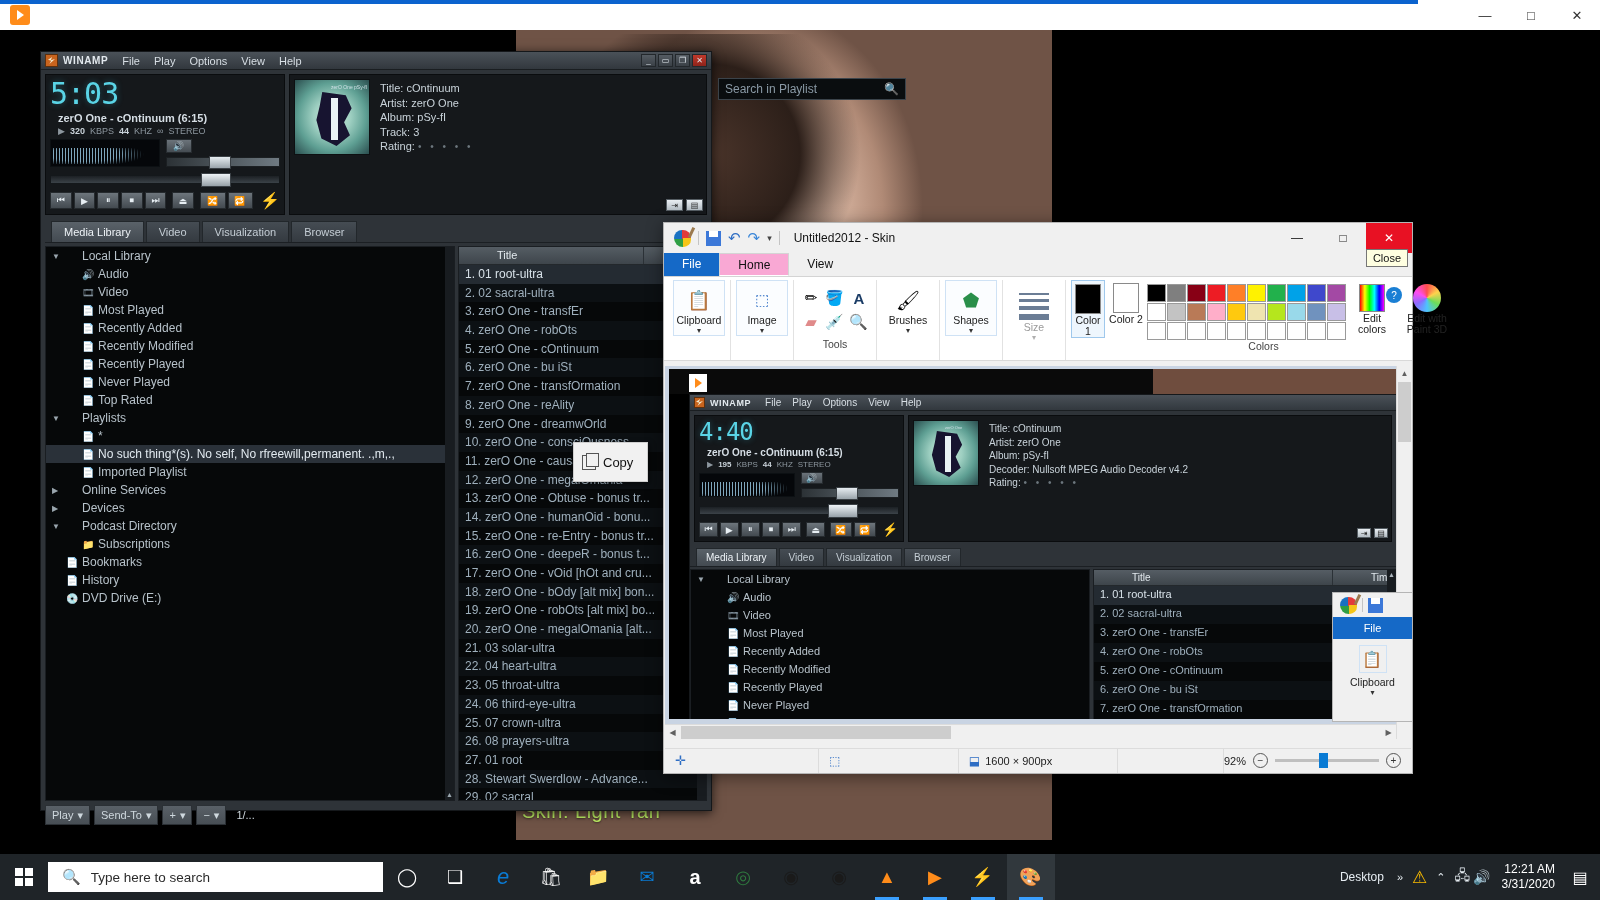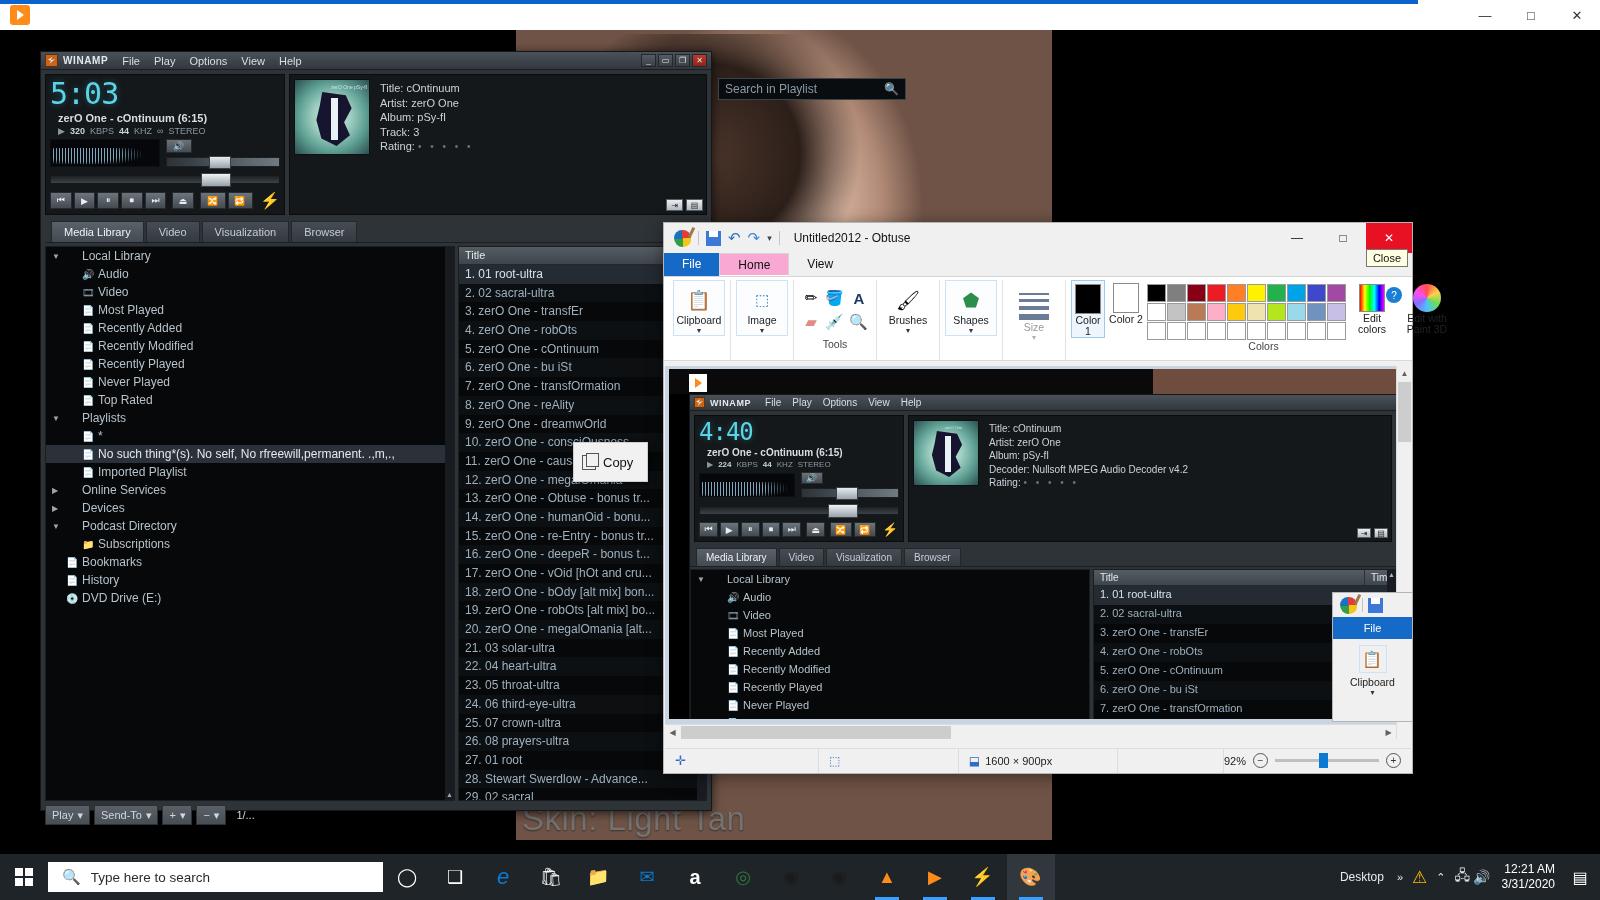--- a/index.html
+++ b/index.html
@@ -13,21 +13,21 @@
     background:
       radial-gradient(ellipse 160px 200px at 46% 22%, #e8cdbe 0%, #d9b6a2 45%, #b08a76 75%, #6f5346 100%),
       radial-gradient(ellipse 260px 420px at 50% 70%, #caa291 0%, #9d7665 50%, #5c4238 100%),
       linear-gradient(180deg,#241c18 0%, #4b3a31 12%, #a98573 34%, #c9a694 52%, #b3897a 70%, #8d6b5d 88%, #3a2c25 100%);
   }
   #wallpaper .hair {
     position:absolute; left:560px; top:34px; width:300px; height:300px;
     background:radial-gradient(ellipse 150px 150px at 50% 40%, #4a342a 0%, #2c1f19 60%, rgba(20,14,11,0) 100%);
   }
   #wallpaper .skinlabel {
-    position:absolute; left:522px; top:800px; font-size:33px; color:#737373;
+    position:absolute; left:522px; top:800px; font-size:20px; color:#bef264;
     letter-spacing:.5px; text-shadow:0 1px 2px rgba(0,0,0,.45);
   }
   #wallpaper .leftblack { position:absolute; left:0; top:0; width:516px; height:840px; background:#000; }
   #wallpaper .rightblack { position:absolute; left:1052px; top:0; width:548px; height:840px; background:#000; }
 
   
   #outer-frame { position:absolute; left:0; top:0; width:1600px; height:30px; background:#fff; }
   #outer-frame .strip { position:absolute; left:0; top:0; width:1418px; height:4px; background:#0b63ce; }
   #outer-frame .wbtns { position:absolute; right:0; top:0; height:30px; display:flex; }
   #outer-frame .wbtn { width:46px; height:30px; display:flex; align-items:center; justify-content:center;
@@ -107,21 +107,21 @@
   .wa-tree { width:410px; background:#060809; border:1px solid #1a1e22; overflow:hidden; position:relative; }
   .tr-row { display:flex; align-items:center; height:18px; padding-left:6px; font-size:12px; color:#b7c2ca; white-space:nowrap; }
   .tr-row.sel { background:#2a3139; color:#e2eaf0; }
   .tr-arrow { width:14px; font-size:8px; color:#9aa6ae; }
   .tr-ico { width:16px; display:inline-block; font-size:10px; color:#8fa0ad; }
   .wa-treescroll { position:absolute; right:0; top:0; width:9px; height:100%; background:#181c20; }
   .wa-treescroll .down { position:absolute; bottom:2px; left:1px; color:#9aa6ae; font-size:7px; }
 
   .wa-list { flex:1; margin-left:3px; background:#060809; border:1px solid #1a1e22; position:relative; overflow:hidden; }
   .wl-head { display:flex; height:18px; background:linear-gradient(180deg,#555d64,#3e454b); border-bottom:1px solid #23282c; }
-  .wl-head div { padding:2px 6px; font-size:11px; color:#e2e9ee; }
+  .wl-head div { padding:2px 6px; font-size:11px; color:#e2e9ee;margin-left:32px; }
   .wl-head .c1 { flex:1; border-right:1px solid #2b3136; }
   .wl-head .c2 { width:30px; }
   .wl-row { height:18.7px; padding:2px 6px; font-size:12px; color:#9fb0bd; white-space:nowrap; overflow:hidden; }
   .wl-row.alt { background:#0c1013; }
   .wl-row.sel { background:#242b32; color:#d7e1e8; }
   .wl-scroll { position:absolute; right:0; top:0; width:9px; height:100%; background:#181c20; }
   .wl-scroll .up { position:absolute; top:1px; left:1px; font-size:7px; color:#aab4bb; }
 
   .wa-bottom { display:flex; margin-top:4px; gap:4px; }
   .wa-librarybtn { width:410px; height:20px; background:linear-gradient(180deg,#596067,#474e54);
@@ -555,21 +555,21 @@
   <div class="p-title">
     <div class="p-qat">
       <span class="p-palicon"></span>
       <span class="p-sep"></span>
       <span class="p-save"></span>
       <span class="p-undo">↶</span>
       <span class="p-redo">↷</span>
       <span class="p-dd">▾</span>
       <span class="p-sep"></span>
     </div>
-    <div class="p-name">Untitled2012 - Obtuse</div>
+    <div class="p-name">Untitled2012 - Skin</div>
     <div class="p-wbtns">
       <div class="p-wb">—</div>
       <div class="p-wb">□</div>
       <div class="p-wb close">✕</div>
     </div>
     <div class="p-tooltip">Close</div>
   </div>
 
   <div class="p-tabs">
     <div class="p-tab file">File</div>
@@ -720,21 +720,21 @@
           </div>
         </div>
         <div style="display:flex;gap:4px;padding:4px">
           <div class="wa-player" style="width:210px">
             <div class="wa-timerow">
               <div class="wa-time" style="font-size:24px;line-height:24px">4:40</div>
               <div class="wa-trackinfo">
                 <div class="wa-trackname" style="font-size:10px">zerO One - cOntinuum (6:15)</div>
                 <div class="wa-bits" style="font-size:8px">
                   <span>▶</span>
-                  <b>224</b>
+                  <b>195</b>
                   <span>KBPS</span>
                   <b>44</b>
                   <span>KHZ</span>
                   <span>STEREO</span>
                 </div>
               </div>
             </div>
             <div class="wa-visrow">
               <div class="wa-vis" style="width:96px;height:24px">
                   <div class="wave"></div>

